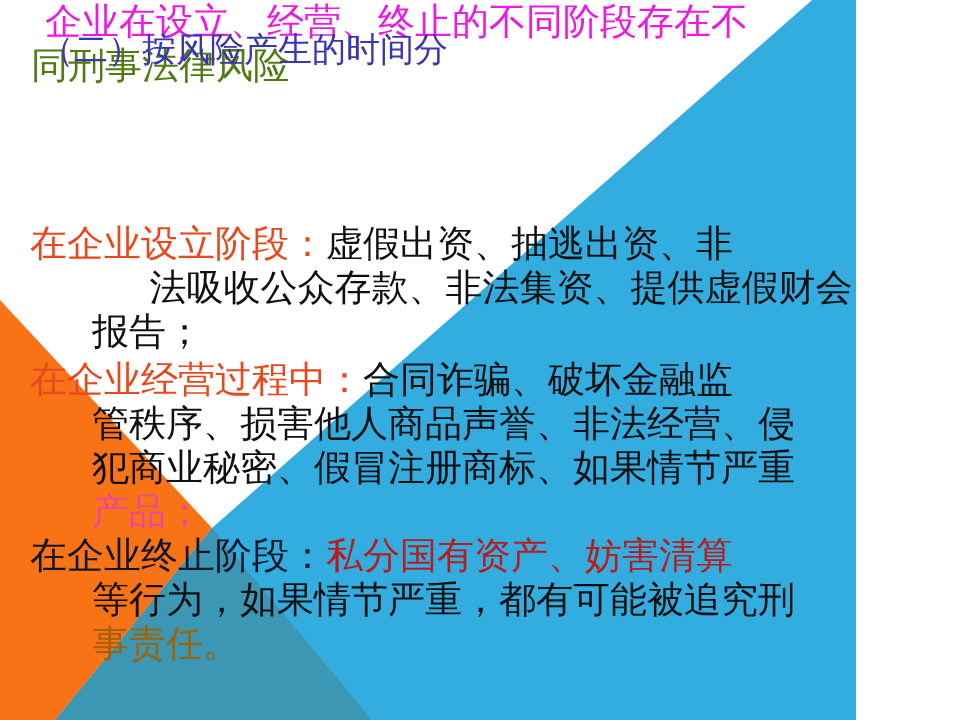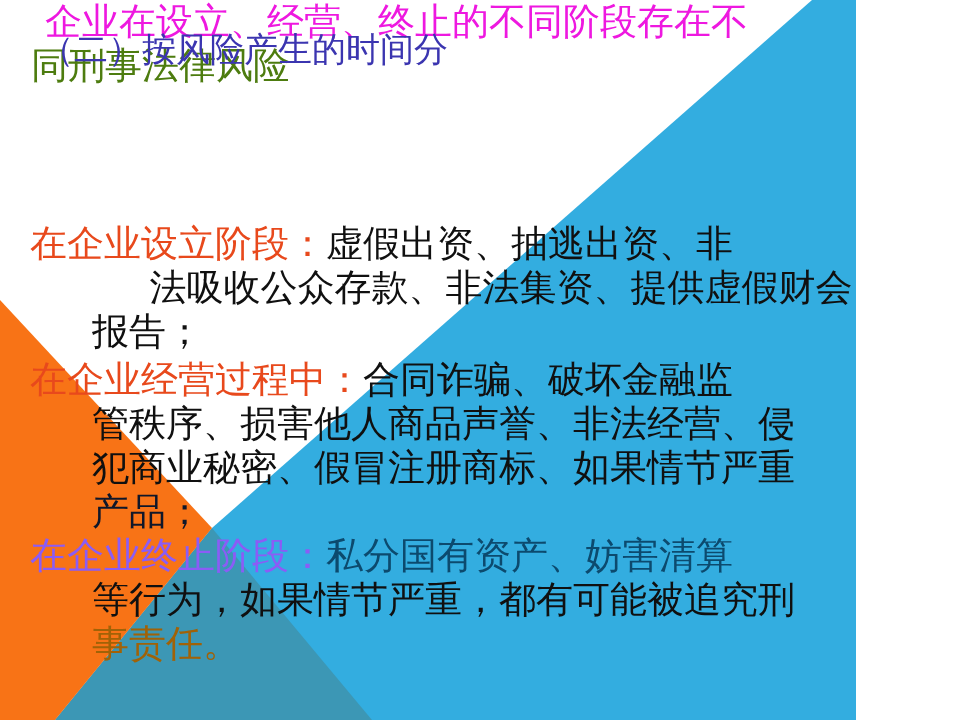--- a/index.html
+++ b/index.html
@@ -117,23 +117,23 @@
     <div class="para" id="para-1">
       <span class="lead" style="color: rgb(232, 73, 28);">在企业设立阶段：</span><span class="rest" style="color: rgb(16, 16, 16);">虚假出资、抽逃出资、非</span>
       <span class="rest ind" style="color: rgb(16, 16, 16); text-align: center;">法吸收公众存款、非法集资、提供虚假财会</span>
       <span class="rest ind" style="color: rgb(16, 16, 16);">报告；</span>
     </div>
 
     <div class="para" id="para-2">
       <span class="lead" style="color: rgb(232, 73, 28);">在企业经营过程中：</span><span class="rest" style="color: rgb(16, 16, 16);">合同诈骗、破坏金融监</span>
       <span class="rest ind" style="color: rgb(16, 16, 16);">管秩序、损害他人商品声誉、非法经营、侵</span>
       <span class="rest ind" style="color: rgb(16, 16, 16);">犯商业秘密、假冒注册商标、如果情节严重</span>
-      <span class="rest ind" style="color: #0f172a;">产品；</span>
+      <span class="rest ind" style="color: #ec4899;">产品；</span>
     </div>
 
     <div class="para" id="para-3">
-      <span class="lead" style="color: #8b5cf6;">在企业终止阶段：</span><span class="rest" style="color: #0c4a6e;">私分国有资产、妨害清算</span>
+      <span class="lead" style="color: #0f172a;">在企业终止阶段：</span><span class="rest" style="color: #b91c1c;">私分国有资产、妨害清算</span>
       <span class="rest ind" style="color: rgb(16, 16, 16);">等行为，如果情节严重，都有可能被追究刑</span>
       <span class="rest ind" style="color: #a16207;">事责任。</span>
     </div>
 
   </div>
 </div>
 
 </body></html>

